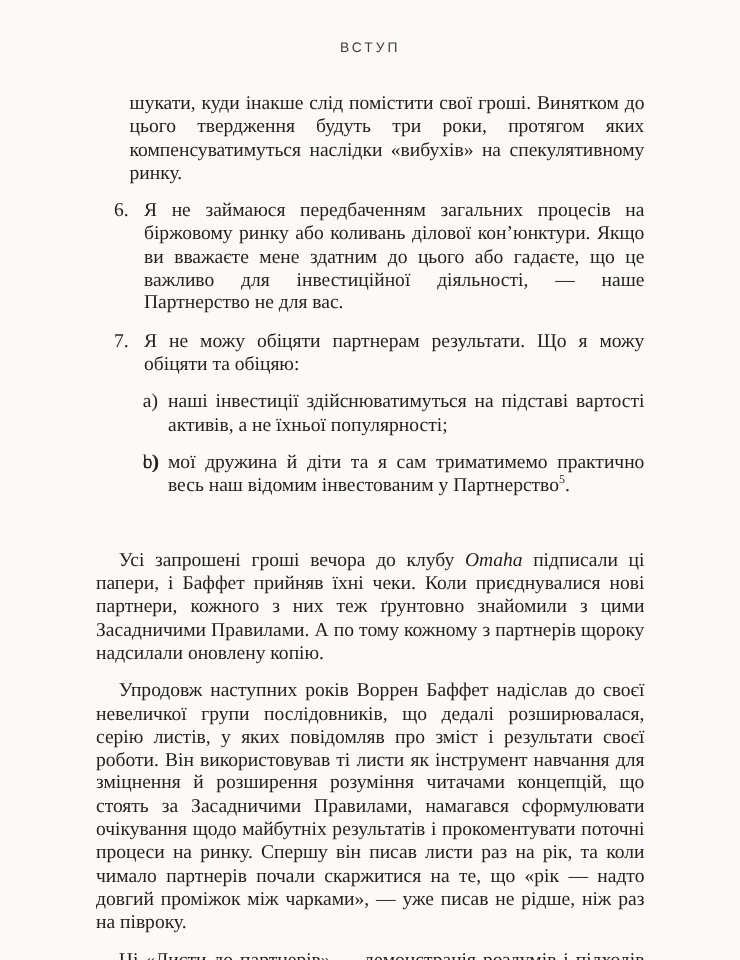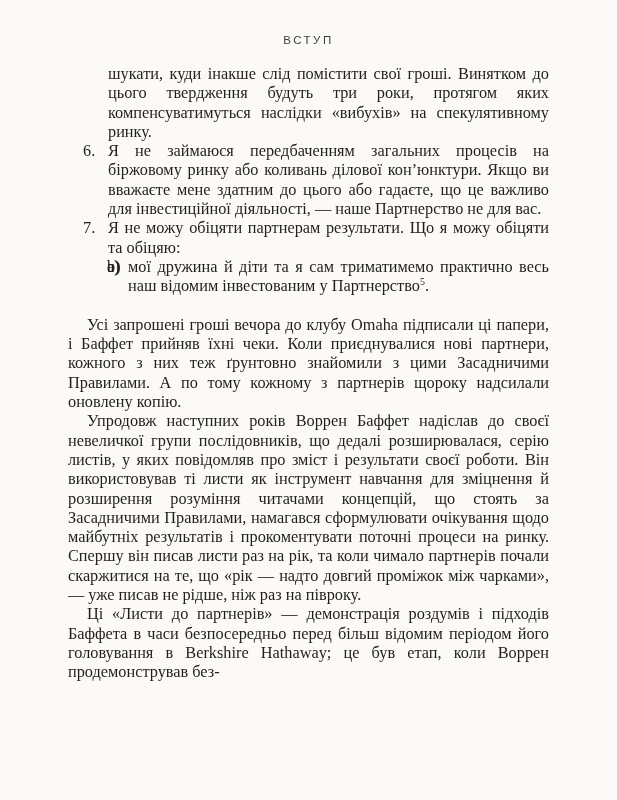--- a/index.html
+++ b/index.html
@@ -29,29 +29,29 @@
   }
   .text-block {
     position: absolute;
     left: 68px;
     top: 64px;
     width: 481px;
     font-size: 16.3px;
     line-height: 19.3px;
     text-align: justify;
   }
-  .blk { margin: 0; }
+  .blk { margin: 12px; }
   .blk-continuation { margin-left: 40px; }
   .blk-numbered { position: relative; padding-left: 40px; }
   .blk-numbered > .mk { position: absolute; left: 15px; top: 0; }
   .blk-lettered { position: relative; padding-left: 60px; }
   .blk-lettered > .mk { position: absolute; left: 39px; top: 0; }
   .blk-paragraph { text-indent: 19px; }
   .blk-spacer { height: 19.3px; }
-  .run-italic { }
+  .run-italic { font-style: italic; }
   .run-sup {
     font-size: 10px;
     vertical-align: super;
     line-height: 0;
   }
   .folio {
     position: absolute;
     top: 752px;
     left: 0;
     width: 100%;
@@ -63,21 +63,21 @@
 </head>
 <body>
 
 <div class="page" style="background: rgb(251, 250, 248); color: rgb(33, 31, 29);">
   <div class="running-head" style="color: rgb(63, 62, 60);">ВСТУП</div>
 
   <div class="text-block" id="body-root">
       <div class="blk blk-continuation"><span>шукати, куди інакше слід помістити свої гроші. Винятком до цього твердження будуть три роки, протягом яких компенсуватимуться наслідки «вибухів» на спекулятивному ринку.</span></div>
       <div class="blk blk-numbered"><span class="mk">6.</span><span>Я не займаюся передбаченням загальних процесів на біржовому ринку або коливань ділової конʼюнктури. Якщо ви вважаєте мене здатним до цього або гадаєте, що це важливо для інвестиційної діяльності, — наше Партнерство не для вас.</span></div>
       <div class="blk blk-numbered"><span class="mk">7.</span><span>Я не можу обіцяти партнерам результати. Що я можу обіцяти та обіцяю:</span></div>
-      <div class="blk blk-lettered"><span class="mk">a)</span></div>
+      <div class="blk blk-lettered"><span class="mk">a)</span><span>наші інвестиції здійснюватимуться на підставі вартості активів, а не їхньої популярності;</span></div>
       <div class="blk blk-lettered"><span class="mk">b)</span></div>
       <div class="blk blk-lettered"><span class="mk">c)</span><span>мої дружина й діти та я сам триматимемо практично весь наш відомим інвестованим у Партнерство</span><span class="run-sup">5</span><span>.</span></div>
       <div class="blk blk-spacer"></div>
       <div class="blk blk-paragraph"><span>Усі запрошені гроші вечора до клубу </span><span class="run-italic">Omaha</span><span> підписали ці папери, і Баффет прийняв їхні чеки. Коли приєднувалися нові партнери, кожного з них теж ґрунтовно знайомили з цими Засадничими Правилами. А по тому кожному з партнерів щороку надсилали оновлену копію.</span></div>
       <div class="blk blk-paragraph"><span>Упродовж наступних років Воррен Баффет надіслав до своєї невеличкої групи послідовників, що дедалі розширювалася, серію листів, у яких повідомляв про зміст і результати своєї роботи. Він використовував ті листи як інструмент навчання для зміцнення й розширення розуміння читачами концепцій, що стоять за Засадничими Правилами, намагався сформулювати очікування щодо майбутніх результатів і прокоментувати поточні процеси на ринку. Спершу він писав листи раз на рік, та коли чимало партнерів почали скаржитися на те, що «рік — надто довгий проміжок між чарками», — уже писав не рідше, ніж раз на півроку.</span></div>
       <div class="blk blk-paragraph"><span>Ці «Листи до партнерів» — демонстрація роздумів і підходів Баффета в часи безпосередньо перед більш відомим періодом його головування в </span><span class="run-italic">Berkshire Hathaway</span><span>; це був етап, коли Воррен продемонстрував без-</span></div>
     </div>
 
 </div>
 

